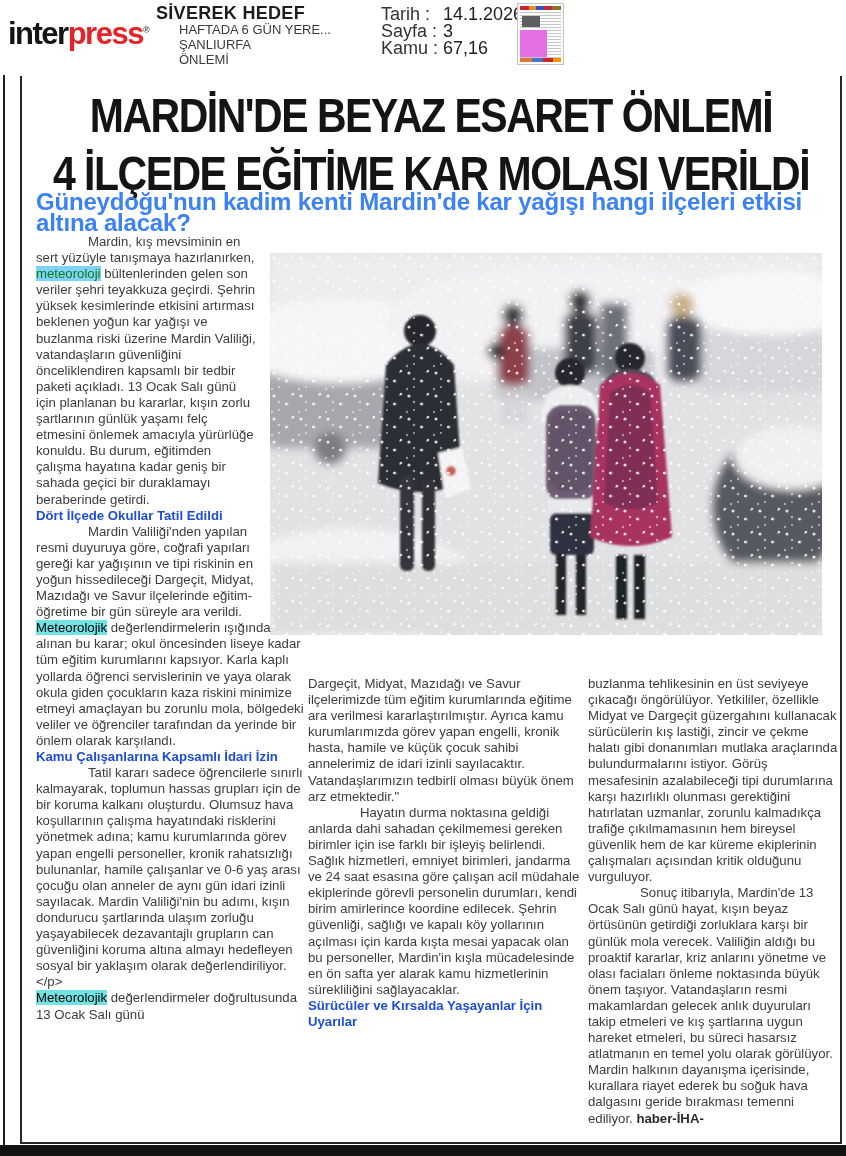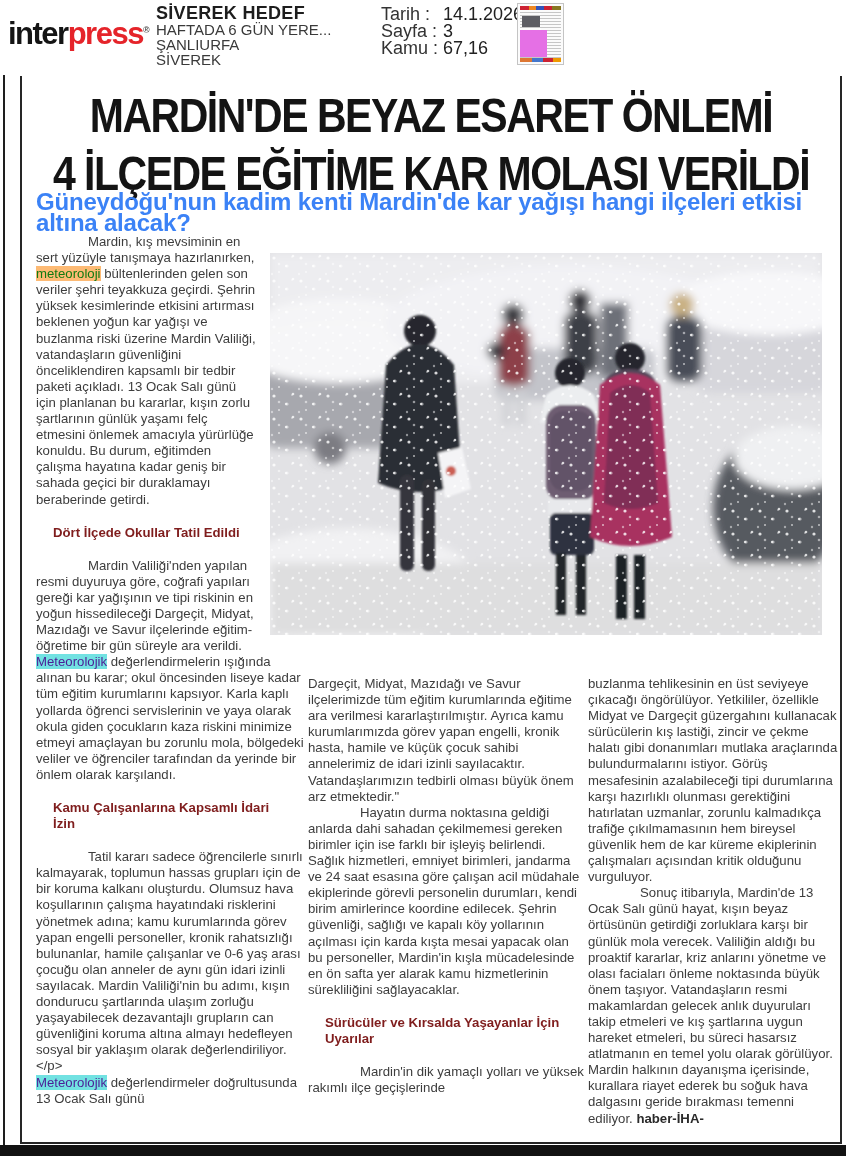--- a/index.html
+++ b/index.html
@@ -6,21 +6,21 @@
   .page{position:relative;width:846px;height:1156px;background:#ffffff;
         font-family:Liberation Sans, sans-serif;overflow:hidden;}
 
   
   .logo{position:absolute;left:8px;top:16px;font-size:31px;font-weight:bold;
         letter-spacing:-1.5px;color:#141414;}
   .logo .red{color:#e5242a;}
   .logo .reg{font-size:9px;vertical-align:super;color:#555;letter-spacing:0;}
   .pub{position:absolute;left:156px;top:5px;line-height:15px;}
   .pub-name{font-size:18px;font-weight:bold;color:#1d1d1d;letter-spacing:.3px;line-height:17px;}
-  .pub-line{font-size:15px;color:#3a3a3a;}
+  .pub-line{font-size:13px;color:#3a3a3a;margin-left:23px;}
   .meta{position:absolute;left:381px;top:6px;font-size:18px;color:#333;line-height:17px;}
   .meta-row{display:flex;}
   .meta-label{width:62px;}
   .meta-value{color:#222;}
 
   
   .thumb{position:absolute;left:517px;top:3px;width:45px;height:60px;background:#fbfbfb;
          border:1px solid #c4c4c4;overflow:hidden;}
   .t-strip{position:absolute;left:2px;top:2px;right:2px;height:4px;
            background:linear-gradient(90deg,#c23 0 22%,#e82 22% 40%,#35b 40% 58%,#c23 58% 78%,#872 78%);}
@@ -48,42 +48,42 @@
 
   
   .col{position:absolute;font-size:13.2px;color:#3d3d3d;line-height:16.1px;
        text-align:left;overflow:hidden;}
   .col1{left:36px;top:234px;width:272px;height:900px;}
   .col2{left:308px;top:676px;width:276px;height:460px;}
   .col3{left:588px;top:676px;width:252px;height:460px;}
   .para{margin:0;}
   .para.indent{text-indent:52px;}
   .para.narrow{padding-right:50px;}
-  .subhead{margin:17px;font-weight:bold;color:#7f1d1d;}
-  .hl-green{background:#fdba74;color:#117a11;}
-  .hl-cyan{background:#72e2e2;color:#4c1d95;}
+  .subhead{margin:0;font-weight:bold;color:#1d4ed8;}
+  .hl-green{background:#7dd3fc;color:#117a11;}
+  .hl-cyan{background:#72e2e2;color:#000000;}
   .bold{font-weight:bold;color:#2a2a2a;margin-top:48px;}
 
   
   .photo{position:absolute;left:270px;top:253px;width:552px;height:382px;overflow:hidden;
          background:#e4e4e7;}
   .photo svg{display:block;}
 </style>
 </head>
 <body>
 
 <div class="page">
 
   <div class="logo"><span>inter</span><span class="red">press</span><span class="reg">®</span></div>
 
   <div class="pub">
     <div class="pub-name">SİVEREK HEDEF</div>
     <div class="pub-line">HAFTADA 6 GÜN YERE...</div>
     <div class="pub-line">ŞANLIURFA</div>
-    <div class="pub-line">SİVEREK</div>
+    <div class="pub-line">ÖNLEMİ</div>
   </div>
 
   <div class="meta">
     <div class="meta-row">
       <span class="meta-label">Tarih :</span>
       <span class="meta-value">14.1.2026</span>
     </div>
     <div class="meta-row">
       <span class="meta-label">Sayfa :</span>
       <span class="meta-value">3</span>
@@ -187,20 +187,19 @@
       <div class="para indent narrow"><span>Mardin Valiliği'nden yapılan resmi duyuruya göre, coğrafi yapıları gereği kar yağışının ve tipi riskinin en yoğun hissedileceği Dargeçit, Midyat, Mazıdağı ve Savur ilçelerinde eğitim-öğretime bir gün süreyle ara verildi.</span></div>
       <div class="para"><span class="hl-cyan">Meteorolojik</span><span> değerlendirmelerin ışığında alınan bu karar; okul öncesinden liseye kadar tüm eğitim kurumlarını kapsıyor. Karla kaplı yollarda öğrenci servislerinin ve yaya olarak okula giden çocukların kaza riskini minimize etmeyi amaçlayan bu zorunlu mola, bölgedeki veliler ve öğrenciler tarafından da yerinde bir önlem olarak karşılandı.</span></div>
       <div class="subhead">Kamu Çalışanlarına Kapsamlı İdari İzin</div>
       <div class="para indent"><span>Tatil kararı sadece öğrencilerle sınırlı kalmayarak, toplumun hassas grupları için de bir koruma kalkanı oluşturdu. Olumsuz hava koşullarının çalışma hayatındaki risklerini yönetmek adına; kamu kurumlarında görev yapan engelli personeller, kronik rahatsızlığı bulunanlar, hamile çalışanlar ve 0-6 yaş arası çocuğu olan anneler de aynı gün idari izinli sayılacak. Mardin Valiliği'nin bu adımı, kışın dondurucu şartlarında ulaşım zorluğu yaşayabilecek dezavantajlı grupların can güvenliğini koruma altına almayı hedefleyen sosyal bir yaklaşım olarak değerlendiriliyor.&lt;/p&gt;</span></div>
       <div class="para"><span class="hl-cyan">Meteorolojik</span><span> değerlendirmeler doğrultusunda 13 Ocak Salı günü</span></div>
     </div>
   <div class="col col2">
       <div class="para"><span>Dargeçit, Midyat, Mazıdağı ve Savur ilçelerimizde tüm eğitim kurumlarında eğitime ara verilmesi kararlaştırılmıştır. Ayrıca kamu kurumlarımızda görev yapan engelli, kronik hasta, hamile ve küçük çocuk sahibi annelerimiz de idari izinli sayılacaktır. Vatandaşlarımızın tedbirli olması büyük önem arz etmektedir."</span></div>
       <div class="para indent"><span>Hayatın durma noktasına geldiği anlarda dahi sahadan çekilmemesi gereken birimler için ise farklı bir işleyiş belirlendi. Sağlık hizmetleri, emniyet birimleri, jandarma ve 24 saat esasına göre çalışan acil müdahale ekiplerinde görevli personelin durumları, kendi birim amirlerince koordine edilecek. Şehrin güvenliği, sağlığı ve kapalı köy yollarının açılması için karda kışta mesai yapacak olan bu personeller, Mardin'in kışla mücadelesinde en ön safta yer alarak kamu hizmetlerinin sürekliliğini sağlayacaklar.</span></div>
       <div class="subhead">Sürücüler ve Kırsalda Yaşayanlar İçin Uyarılar</div>
-      <div class="para indent"><span>Mardin'in dik yamaçlı yolları ve yüksek rakımlı ilçe geçişlerinde</span></div>
     </div>
   <div class="col col3">
       <div class="para"><span>buzlanma tehlikesinin en üst seviyeye çıkacağı öngörülüyor. Yetkililer, özellikle Midyat ve Dargeçit güzergahını kullanacak sürücülerin kış lastiği, zincir ve çekme halatı gibi donanımları mutlaka araçlarında bulundurmalarını istiyor. Görüş mesafesinin azalabileceği tipi durumlarına karşı hazırlıklı olunması gerektiğini hatırlatan uzmanlar, zorunlu kalmadıkça trafiğe çıkılmamasının hem bireysel güvenlik hem de kar küreme ekiplerinin çalışmaları açısından kritik olduğunu vurguluyor.</span></div>
       <div class="para indent"><span>Sonuç itibarıyla, Mardin'de 13 Ocak Salı günü hayat, kışın beyaz örtüsünün getirdiği zorluklara karşı bir günlük mola verecek. Valiliğin aldığı bu proaktif kararlar, kriz anlarını yönetme ve olası faciaları önleme noktasında büyük önem taşıyor. Vatandaşların resmi makamlardan gelecek anlık duyuruları takip etmeleri ve kış şartlarına uygun hareket etmeleri, bu süreci hasarsız atlatmanın en temel yolu olarak görülüyor. Mardin halkının dayanışma içerisinde, kurallara riayet ederek bu soğuk hava dalgasını geride bırakması temenni ediliyor. </span><span class="bold">haber-İHA-</span></div>
     </div>
 
 </div>
 
 </body></html>

